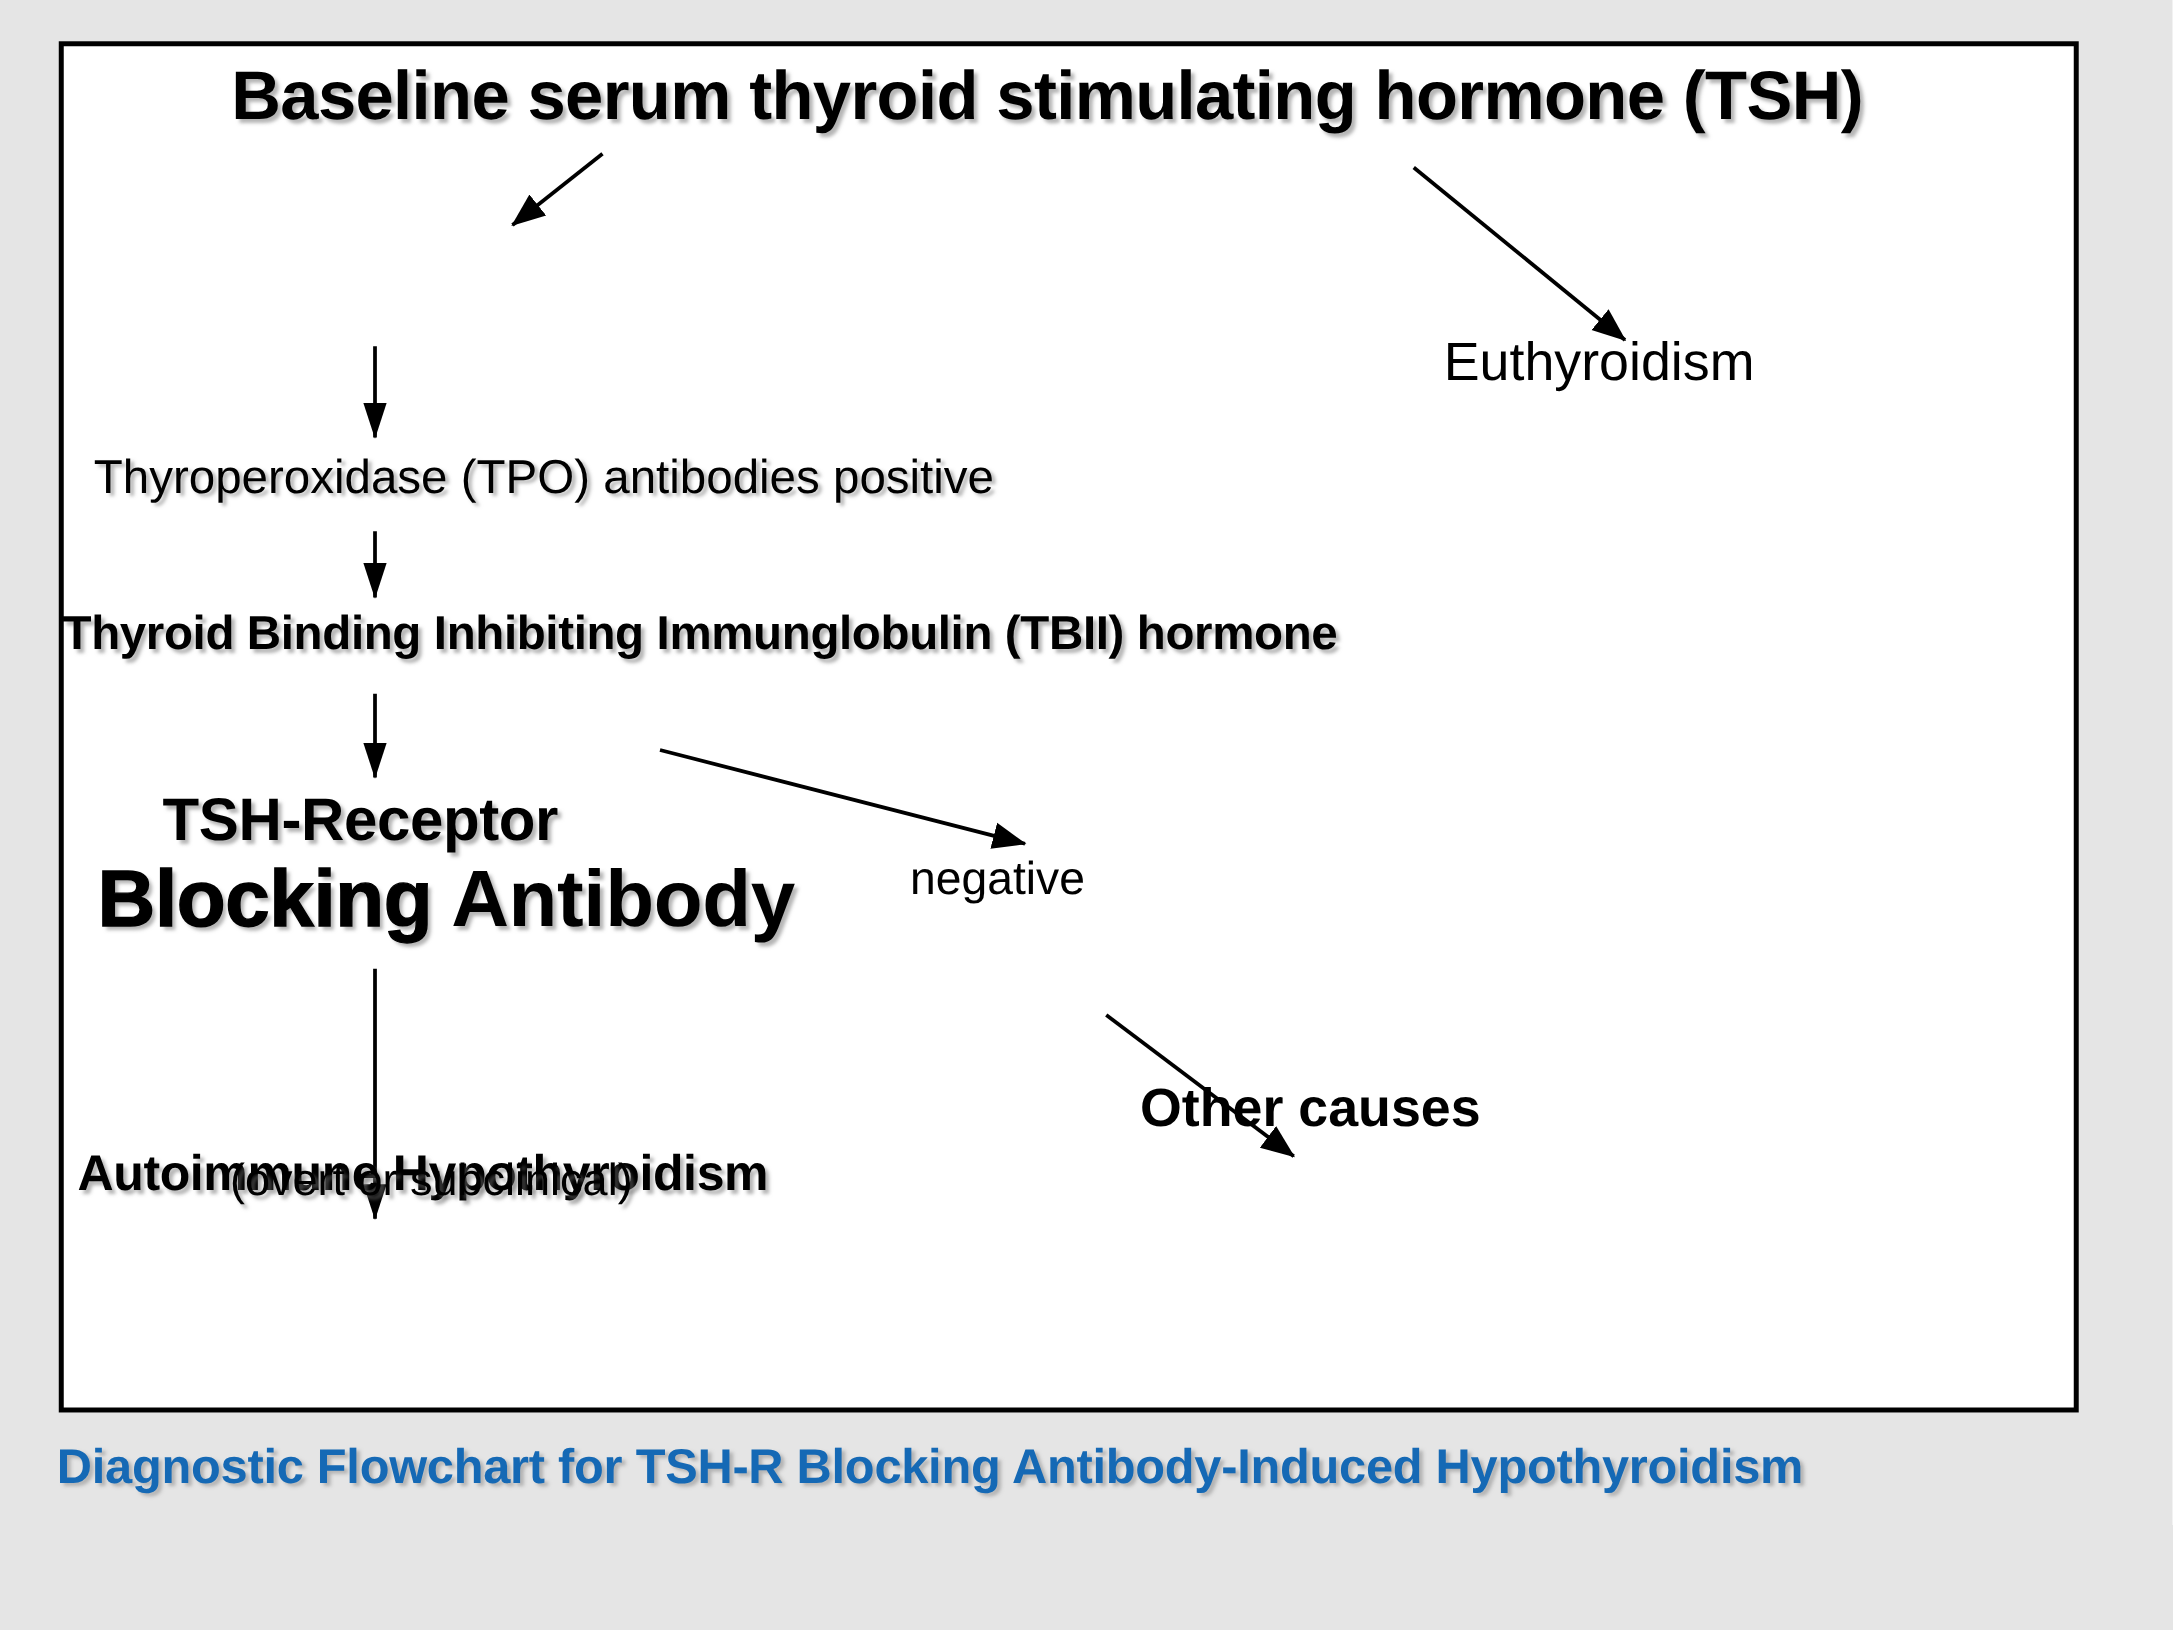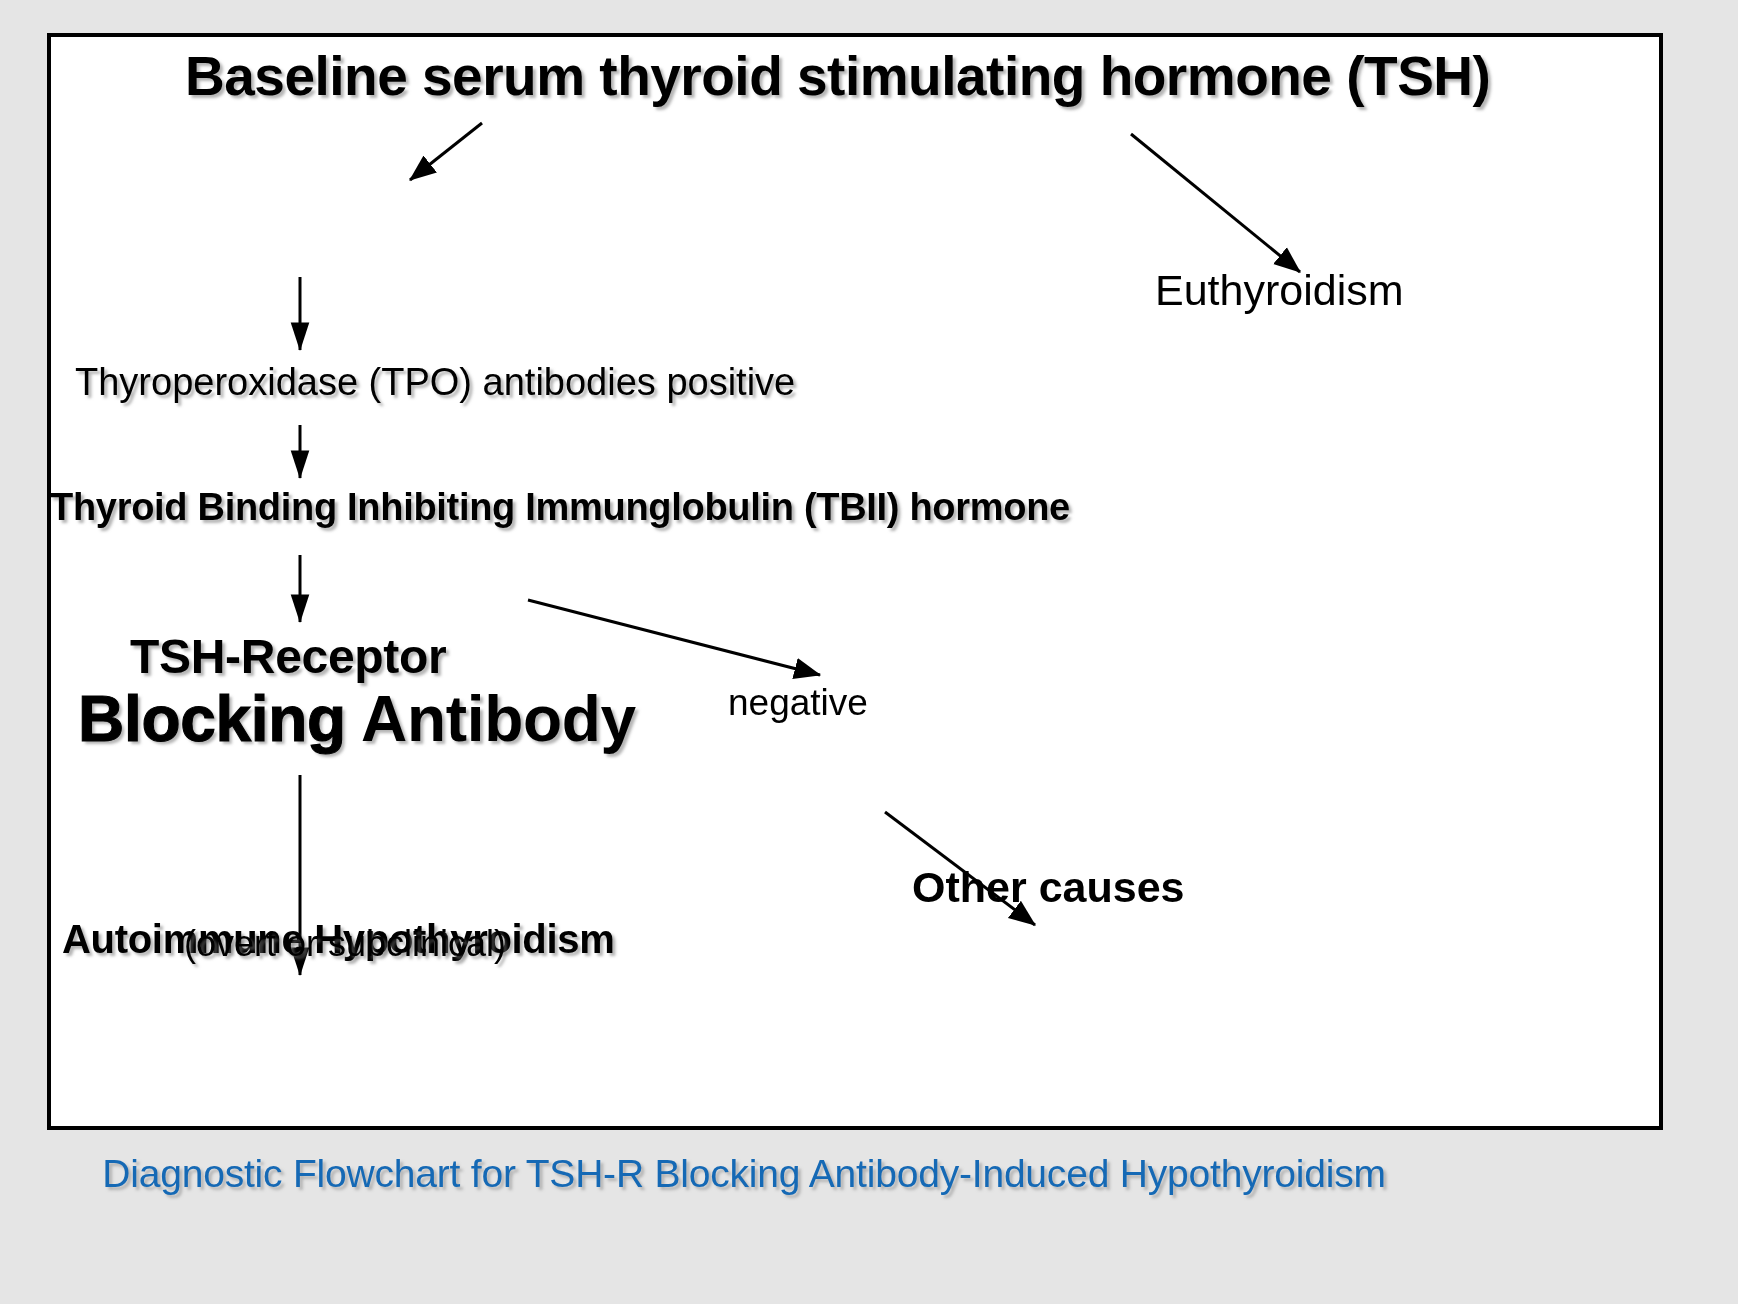--- a/index.html
+++ b/index.html
@@ -127,21 +127,21 @@
   }
 
   
   #caption {
     position: absolute;
     left: 0;
     top: 1152px;
     width: 1488px;
     text-align: center;
     font-size: 39px;
-    font-weight: 400;
+    font-weight: 700;
     color: #1569b5;
     letter-spacing: -0.2px;
     text-shadow: 3px 3px 3px rgba(130,130,130,0.5);
     white-space: nowrap;
   }
 
   
   #arrows {
     position: absolute;
     left: 0;

